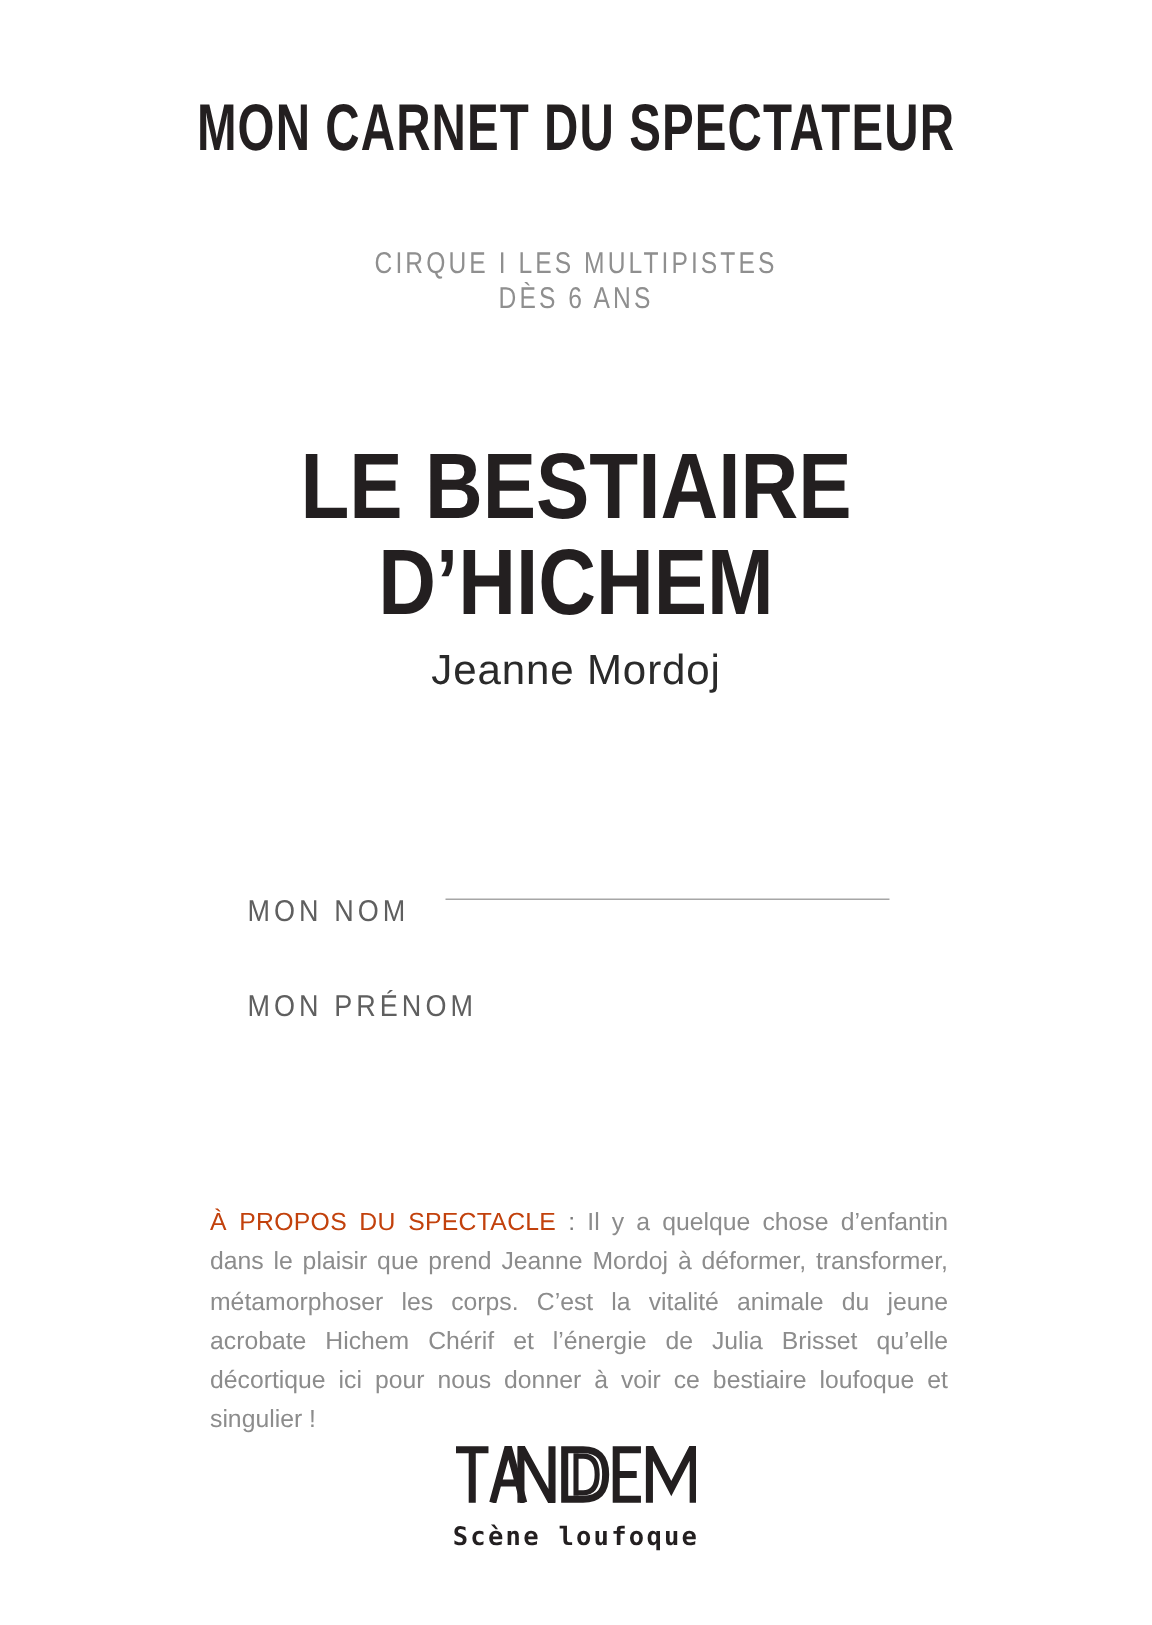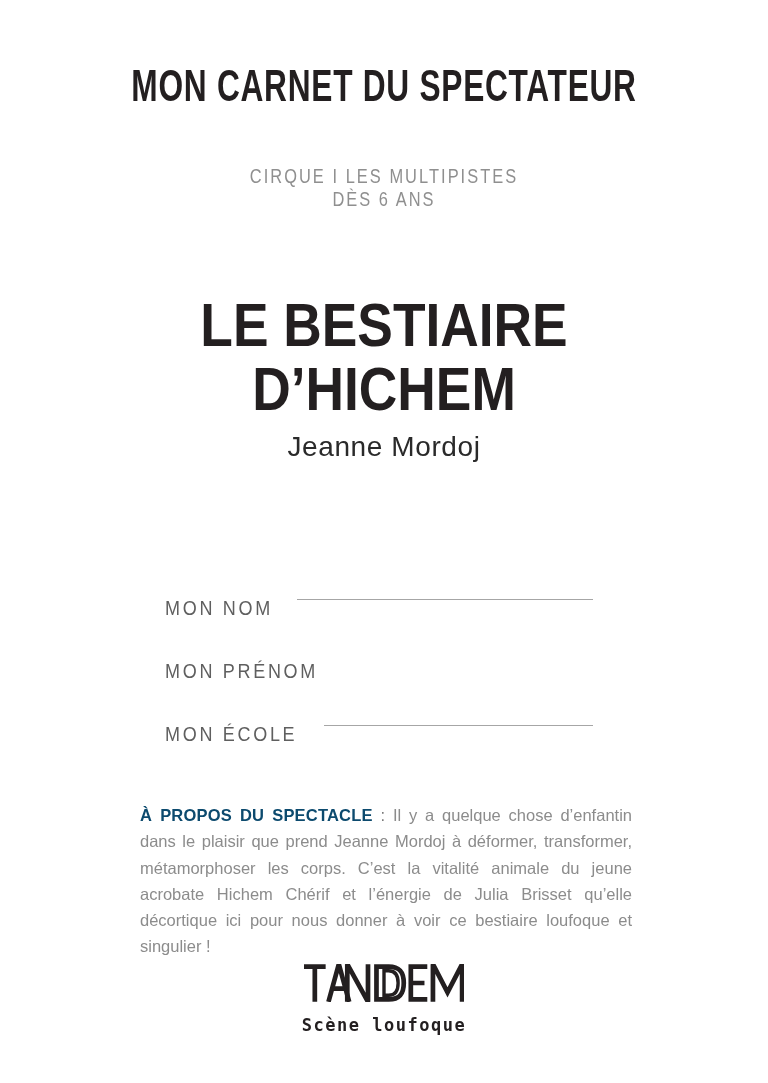--- a/index.html
+++ b/index.html
@@ -55,21 +55,21 @@
   }
   .row-nom{top:598px;}
   .row-prenom{top:661px;flex-direction:column;}
   .row-ecole{top:724px;}
   
   .about{
     position:absolute;top:802px;left:140px;width:492px;
     font-size:16.5px;line-height:26.3px;text-align:justify;
     color:#8c8c8c;margin:0;
   }
-  .about .heading{font-weight:700;color:#0c4a6e;letter-spacing:0.2px;}
+  .about .heading{font-weight:400;color:#c2410c;letter-spacing:0.2px;}
   .about .sep{color:#7a7a7a;}
   
   .logo-wrap{
     position:absolute;top:964px;left:0;width:100%;text-align:center;line-height:0;
   }
   .logo-wrap svg{display:inline-block;}
   .logo-sub{
     position:absolute;top:1015px;left:0;width:100%;text-align:center;
     font-family:"DejaVu Sans Mono",monospace;font-weight:700;
     font-size:17px;letter-spacing:1.5px;color:#231f20;line-height:1.2;
@@ -99,24 +99,20 @@
   <div class="form-row row-nom">
     <span class="flabel">MON NOM</span>
     <span class="fline"></span>
   </div>
 
   <div class="form-row row-prenom">
     <span class="flabel">MON PRÉNOM</span>
     <span class="fline"></span>
   </div>
 
-  <div class="form-row row-ecole">
-    <span class="flabel">MON ÉCOLE</span>
-    <span class="fline"></span>
-  </div>
 
   <p class="about">
     <span class="heading">À PROPOS DU SPECTACLE</span><span class="sep"> : </span><span>Il y a quelque chose d’enfantin dans le plai­sir que prend Jeanne Mordoj à déformer, transformer, métamorphoser les corps. C’est la vitalité animale du jeune acrobate Hichem Chérif et l’énergie de Julia Brisset qu’elle décortique ici pour nous donner à voir ce bestiaire loufoque et singulier !</span>
   </p>
 
   <div class="logo-wrap">
     <span class="sr">TANDEM</span>
     <svg viewBox="0 0 170 40" width="160" height="38" aria-hidden="true">
       <g fill="none" stroke="#231f20" stroke-width="5">
 

